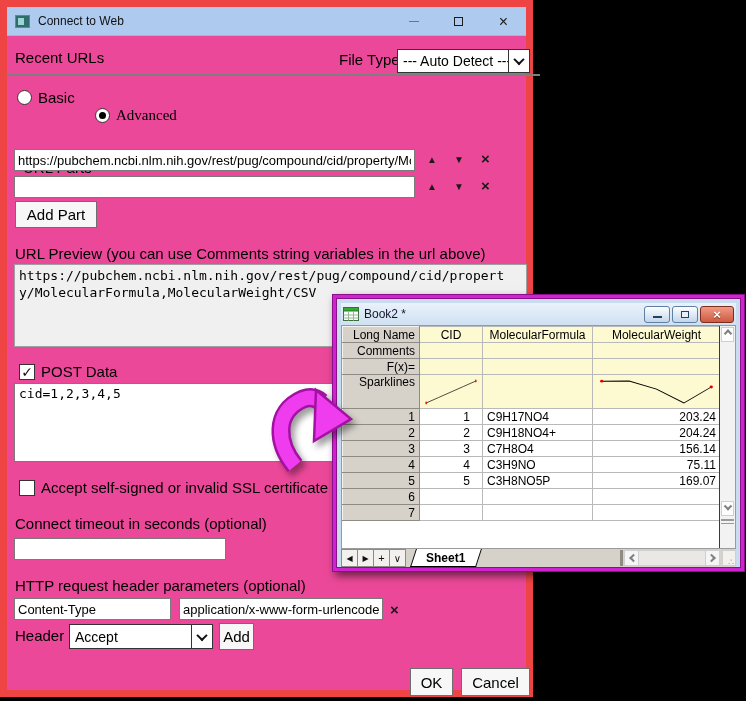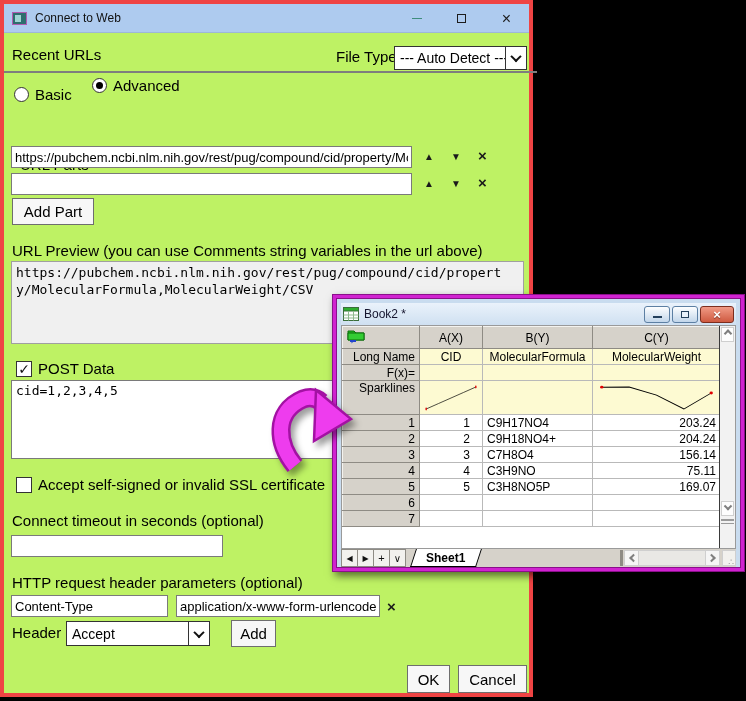--- a/index.html
+++ b/index.html
@@ -5,21 +5,21 @@
   * { margin:0; padding:0; box-sizing:border-box; }
   html,body { background:#000; }
   #stage {
     position:relative; width:746px; height:701px; background:#000;
     font-family:"Liberation Sans", sans-serif; overflow:hidden;
   }
 
   
   #dialog {
     position:absolute; left:0; top:0; width:533px; height:697px;
-    background:#bef264; border:4px solid #ef4444; z-index:1;
+    background:#ec4899; border:7px solid #ef4444; z-index:1;
   }
   #titlebar {
     position:absolute; left:0; top:0; right:0; height:29px;
     background:#aecbef; display:flex; align-items:center; padding-left:8px;
     border-bottom:1px solid #9db8d8;
   }
   #title-icon { width:15px; height:13px; margin-right:8px; position:relative;
     background:#2e6e6e; border:1px solid #b05ab0; }
   #title-icon::after { content:""; position:absolute; left:2px; top:2px; width:6px; height:7px; background:#9fd4d4; }
   #title-text { font-size:12px; color:#101010; }
@@ -173,21 +173,21 @@
           <div class="chev-down"></div>
         </div>
     </div>
 
     <div id="separator"></div>
 
     <div class="radio-row" style="left:10px; top:82px;">
       <div class="radio-circle"></div>
       <div class="radio-label">Basic</div>
     </div>
-    <div class="radio-row" style="left:88px; top:73px;">
+    <div class="radio-row" style="left:88px; top:100px;font-family:Liberation Serif, serif;">
       <div class="radio-circle">
           <div class="radio-dot"></div>
         </div>
       <div class="radio-label">Advanced</div>
     </div>
 
     <div class="lbl" style="left:16px; top:120px;margin-top:32px;">URL Parts</div>
 
     <input class="txt-input" style="left: 7px; top: 142px; width: 401px;" value="https://pubchem.ncbi.nlm.nih.gov/rest/pug/compound/cid/property/MolecularFormula,MolecularWeight/CSV">
     <div class="row-ctl" style="left:420px; top:147px;">▲</div>
@@ -224,21 +224,21 @@
     <input class="txt-input" style="left: 172px; top: 591px; width: 204px;" value="application/x-www-form-urlencoded">
     <div class="row-ctl row-x" style="left:383px; top:598px;">×</div>
 
     <div class="lbl" style="left:8px; top:620px;">Header</div>
     <div id="header-combo">
       <div class="combo-text">Accept</div>
       <div class="combo-arrow-box">
           <div class="chev-down"></div>
         </div>
     </div>
-    <div class="btn" style="left:227px; top:616px; width:45px; height:27px;">Add</div>
+    <div class="btn" style="left:212px; top:616px; width:35px; height:27px;">Add</div>
 
     <div class="btn" style="left:403px; top:661px; width:43px; height:28px;">OK</div>
     <div class="btn" style="left:454px; top:661px; width:69px; height:28px;">Cancel</div>
   </div>
 
   <div id="book2">
     <div id="book2-inner">
 
       <div id="book2-titlebar">
         <svg id="book2-icon" viewBox="0 0 16 14">
@@ -263,37 +263,31 @@
 
       <div id="sheet-area">
         <table id="ws">
           <colgroup>
               <col class="c-lab">
               <col class="c-a">
               <col class="c-b">
               <col class="c-c">
             </colgroup>
           <tbody>
-              <tr>
-            <th class="hdr" style="height:22px; text-align:left;">
-              <svg width="18" height="16" viewBox="0 0 18 16">
-                <path d="M1 3 h6 l2 2 h8 v7 h-16 z" fill="#22bb22" stroke="#0d6e0d"></path>
-                <path d="M1 5 h16 v7 h-16 z" fill="#33cc33" stroke="#0d6e0d"></path>
-                <path d="M3 12 h6 v2 h-3 l-1.5 1.5 v-1.5 h-1.5 z" fill="#2244cc"></path>
-              </svg>
-            </th>
-            <th class="hdr">A(X)</th>
-            <th class="hdr">B(Y)</th>
-            <th class="hdr">C(Y)</th>
-          </tr>
           <tr>
             <th class="rowlab">Long Name</th>
             <td class="yellow center">CID</td>
             <td class="yellow center">MolecularFormula</td>
             <td class="yellow center">MolecularWeight</td>
+          </tr>
+          <tr>
+            <th class="rowlab">Comments</th>
+            <td class="yellow"></td>
+            <td class="yellow"></td>
+            <td class="yellow"></td>
           </tr>
           <tr>
             <th class="rowlab">F(x)=</th>
             <td class="yellow"></td>
             <td class="yellow"></td>
             <td class="yellow"></td>
           </tr>
           <tr class="spark">
             <th class="rowlab" style="vertical-align:top;">Sparklines</th>
             <td class="yellow">

